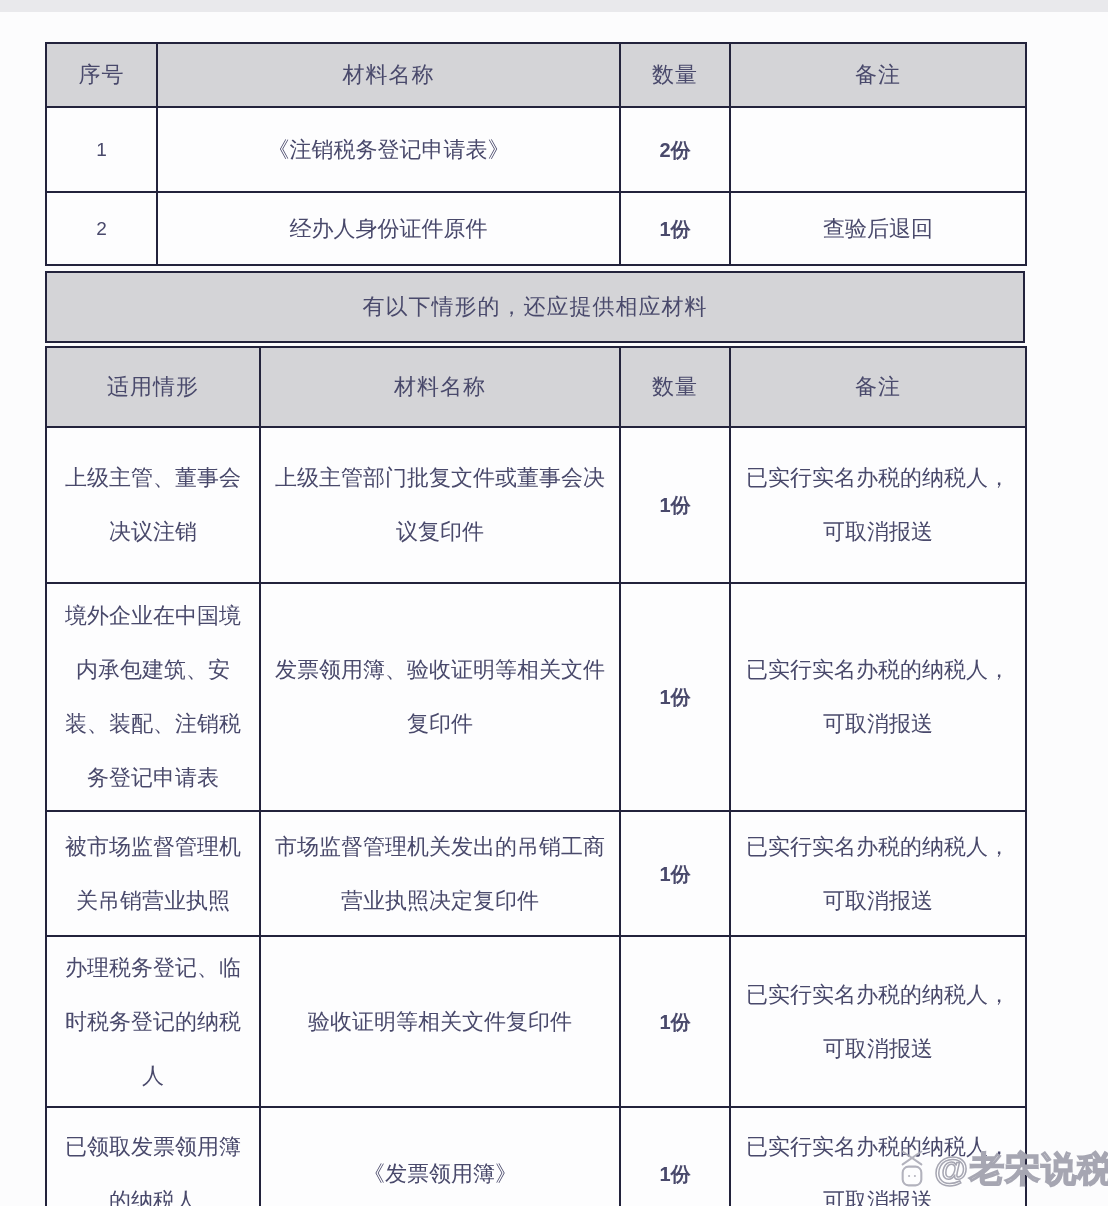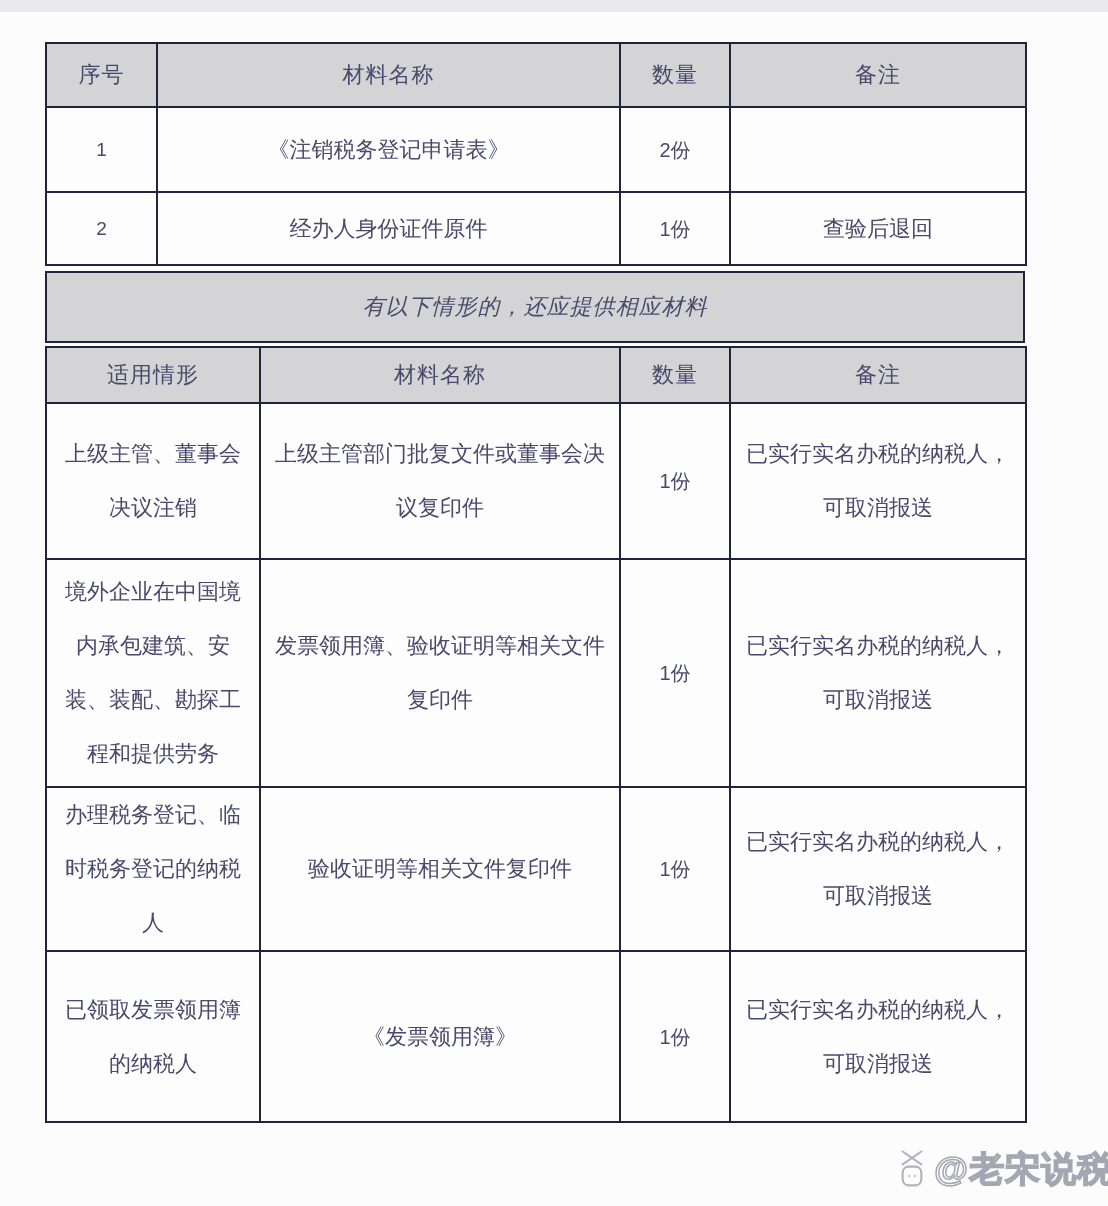--- a/index.html
+++ b/index.html
@@ -33,45 +33,45 @@
     overflow:hidden;
   }
   .tbl th{
     background:var(--header-bg);
     color:var(--ink);
     font-size:22px;
     font-weight:normal;
     letter-spacing:1px;
   }
   .t1 th{height:64px;}
-  .t2 th{height:56px;}
+  .t2 th{height:80px;}
   .tbl td{
     background:var(--cell-bg);
     color:var(--ink);
     font-size:22px;
     padding:0 10px;
   }
   .t1 td{line-height:46px;}
   .t2 td{line-height:54px;}
   .t1 tbody tr:nth-child(1){height:85px;}
   .t1 tbody tr:nth-child(2){height:73px;}
   .t2 tbody tr:nth-child(1){height:156px;padding-left:26px;}
   .t2 tbody tr:nth-child(2){height:228px;}
   .t2 tbody tr:nth-child(3){height:125px;}
   .t2 tbody tr:nth-child(4){height:171px;padding-left:48px;}
   .t2 tbody tr:nth-child(5){height:134px;}
   td[data-name="serial-cell"]{font-size:19px;}
-  td[data-name="quantity-cell"]{font-size:20px;}
+  td[data-name="quantity-cell"]{font-size:20px;font-weight:bold;}
   .banner{
     height:72px;
     margin:5px 0 3px 0;
     border:2px solid var(--border);
     background:var(--header-bg);
     display:flex;align-items:center;justify-content:center;
-    font-size:22px;color:var(--ink);letter-spacing:1px;font-style:italic;
+    font-size:22px;color:var(--ink);letter-spacing:1px;
   }
   .watermark{
     position:absolute;
     left:898px;top:1134px;
     display:flex;align-items:flex-end;gap:8px;
     pointer-events:none;
     text-align:right;
   }
   .wm-icon{display:block;margin-bottom:4px;opacity:.85;}
   .wm-text{
@@ -140,22 +140,28 @@
         </tr>
       </thead>
       <tbody id="t2-body">
           <tr data-name="table-row">
             <td data-name="scenario-cell">上级主管、董事会决议注销</td>
             <td data-name="material-cell">上级主管部门批复文件或董事会决议复印件</td>
             <td data-name="quantity-cell">1份</td>
             <td data-name="remark-cell">已实行实名办税的纳税人，可取消报送</td>
           </tr>
           <tr data-name="table-row">
-            <td data-name="scenario-cell">境外企业在中国境内承包建筑、安装、装配、勘探工程和提供劳务</td>
+            <td data-name="scenario-cell">境外企业在中国境内承包建筑、安装、装配、注销税务登记申请表</td>
             <td data-name="material-cell">发票领用簿、验收证明等相关文件复印件</td>
+            <td data-name="quantity-cell">1份</td>
+            <td data-name="remark-cell">已实行实名办税的纳税人，可取消报送</td>
+          </tr>
+          <tr data-name="table-row">
+            <td data-name="scenario-cell">被市场监督管理机关吊销营业执照</td>
+            <td data-name="material-cell">市场监督管理机关发出的吊销工商营业执照决定复印件</td>
             <td data-name="quantity-cell">1份</td>
             <td data-name="remark-cell">已实行实名办税的纳税人，可取消报送</td>
           </tr>
           <tr data-name="table-row">
             <td data-name="scenario-cell">办理税务登记、临时税务登记的纳税人</td>
             <td data-name="material-cell">验收证明等相关文件复印件</td>
             <td data-name="quantity-cell">1份</td>
             <td data-name="remark-cell">已实行实名办税的纳税人，可取消报送</td>
           </tr>
           <tr data-name="table-row">

